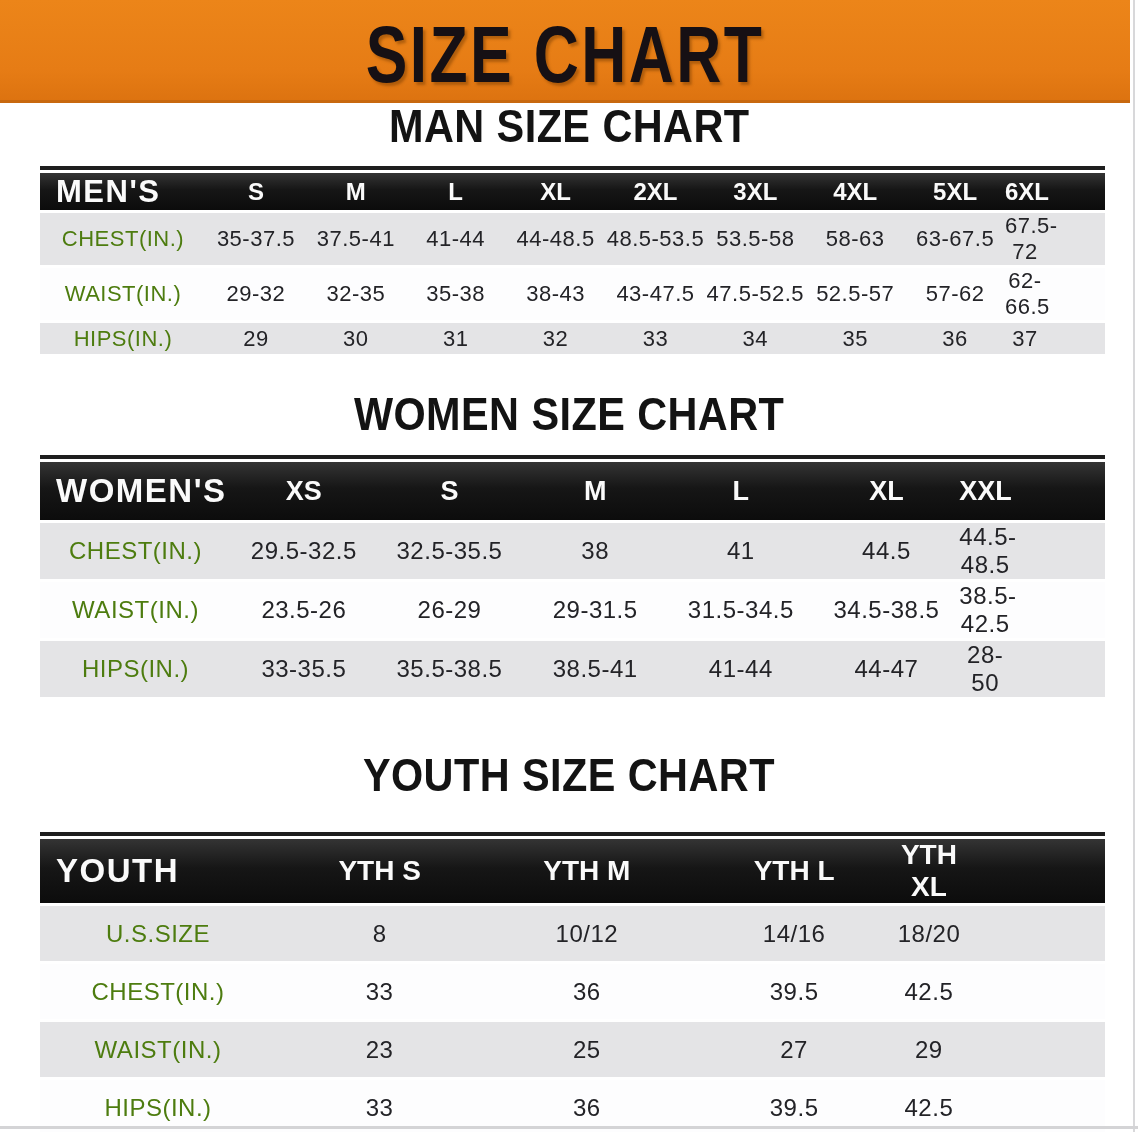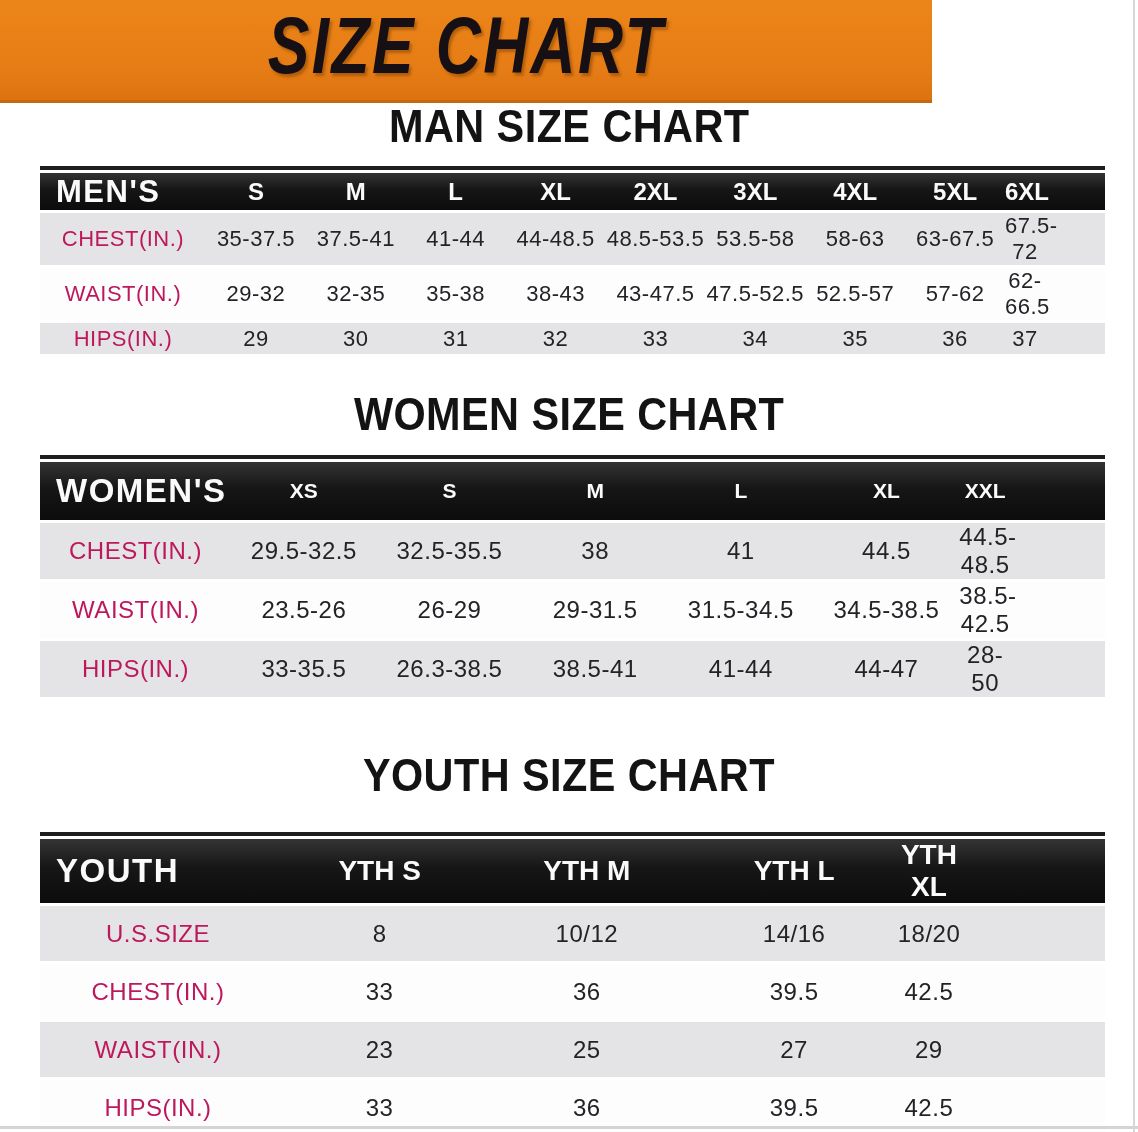--- a/index.html
+++ b/index.html
@@ -6,24 +6,24 @@
   body{
     width:1138px;height:1132px;position:relative;overflow:hidden;
     background:#ffffff;font-family:"Liberation Sans",sans-serif;
   }
   
   .edge-line-right{position:absolute;top:0;right:3px;width:2px;height:1132px;background:#d8d8da;}
   .edge-line-bottom{position:absolute;left:0;bottom:3px;width:1138px;height:3px;background:#d4d4d6;}
 
   
   .banner{
-    width:932px;height:100px;
+    width:1130px;height:100px;
     background:linear-gradient(180deg,#ec8519 0%,#e67c15 70%,#dd7310 100%);
     border-bottom:3px solid #c8680e;
-    display:flex;align-items:flex-start;justify-content:center;font-style:italic;
+    display:flex;align-items:flex-end;justify-content:center;
   }
   .banner-title{
     font-size:78px;font-weight:bold;color:#161014;letter-spacing:3px;
     transform:scale(0.80,1.02);transform-origin:center;
     text-shadow:3px 3px 3px rgba(110,55,0,.45);
     white-space:nowrap;
   }
 
   
   .section-heading{
@@ -51,29 +51,29 @@
     color:#fafafa;font-weight:bold;text-align:center;padding:0;
   }
   table.size-table th.lbl{
     text-align:left;padding-left:16px;font-weight:800;letter-spacing:1.5px;
   }
   table.size-table td{
     color:#232327;text-align:center;padding:0;letter-spacing:0.5px;
   }
   table.size-table tbody tr:nth-child(odd) td{background:#e4e4e6;}
   table.size-table tbody tr:nth-child(even) td{background:#fdfdfe;}
-  table.size-table td.lbl{letter-spacing:0.5px;color:#be185d;}
+  table.size-table td.lbl{letter-spacing:0.5px;color:#4d7c0f;}
 
   
   .t-men th{height:37px;font-size:24px;}
   .t-men th.lbl{font-size:31px;width:150px;}
   .t-men td{height:31px;font-size:22px;}
   .t-men th:last-child,.t-men td:last-child{padding-right:60px;}
   
-  .t-women th{height:58px;font-size:21px;}
+  .t-women th{height:58px;font-size:27px;}
   .t-women th.lbl{font-size:33px;width:175px;}
   .t-women td{height:40px;font-size:24px;}
   .t-women th:last-child,.t-women td:last-child{padding-right:94px;}
   
   .t-youth th{height:61px;font-size:28px;}
   .t-youth th.lbl{font-size:33px;width:220px;}
   .t-youth td{height:55px;font-size:24px;}
   .t-youth th:last-child,.t-youth td:last-child{padding-right:145px;}
 
   
@@ -181,21 +181,21 @@
           <td>23.5-26</td>
           <td>26-29</td>
           <td>29-31.5</td>
           <td>31.5-34.5</td>
           <td>34.5-38.5</td>
           <td>38.5-42.5</td>
         </tr>
         <tr>
           <td class="lbl">HIPS(IN.)</td>
           <td>33-35.5</td>
-          <td>26.3-38.5</td>
+          <td>35.5-38.5</td>
           <td>38.5-41</td>
           <td>41-44</td>
           <td>44-47</td>
           <td>28-50</td>
         </tr>
       </tbody>
     </table>
 </div>
 
 <div class="section-heading h-youth">

